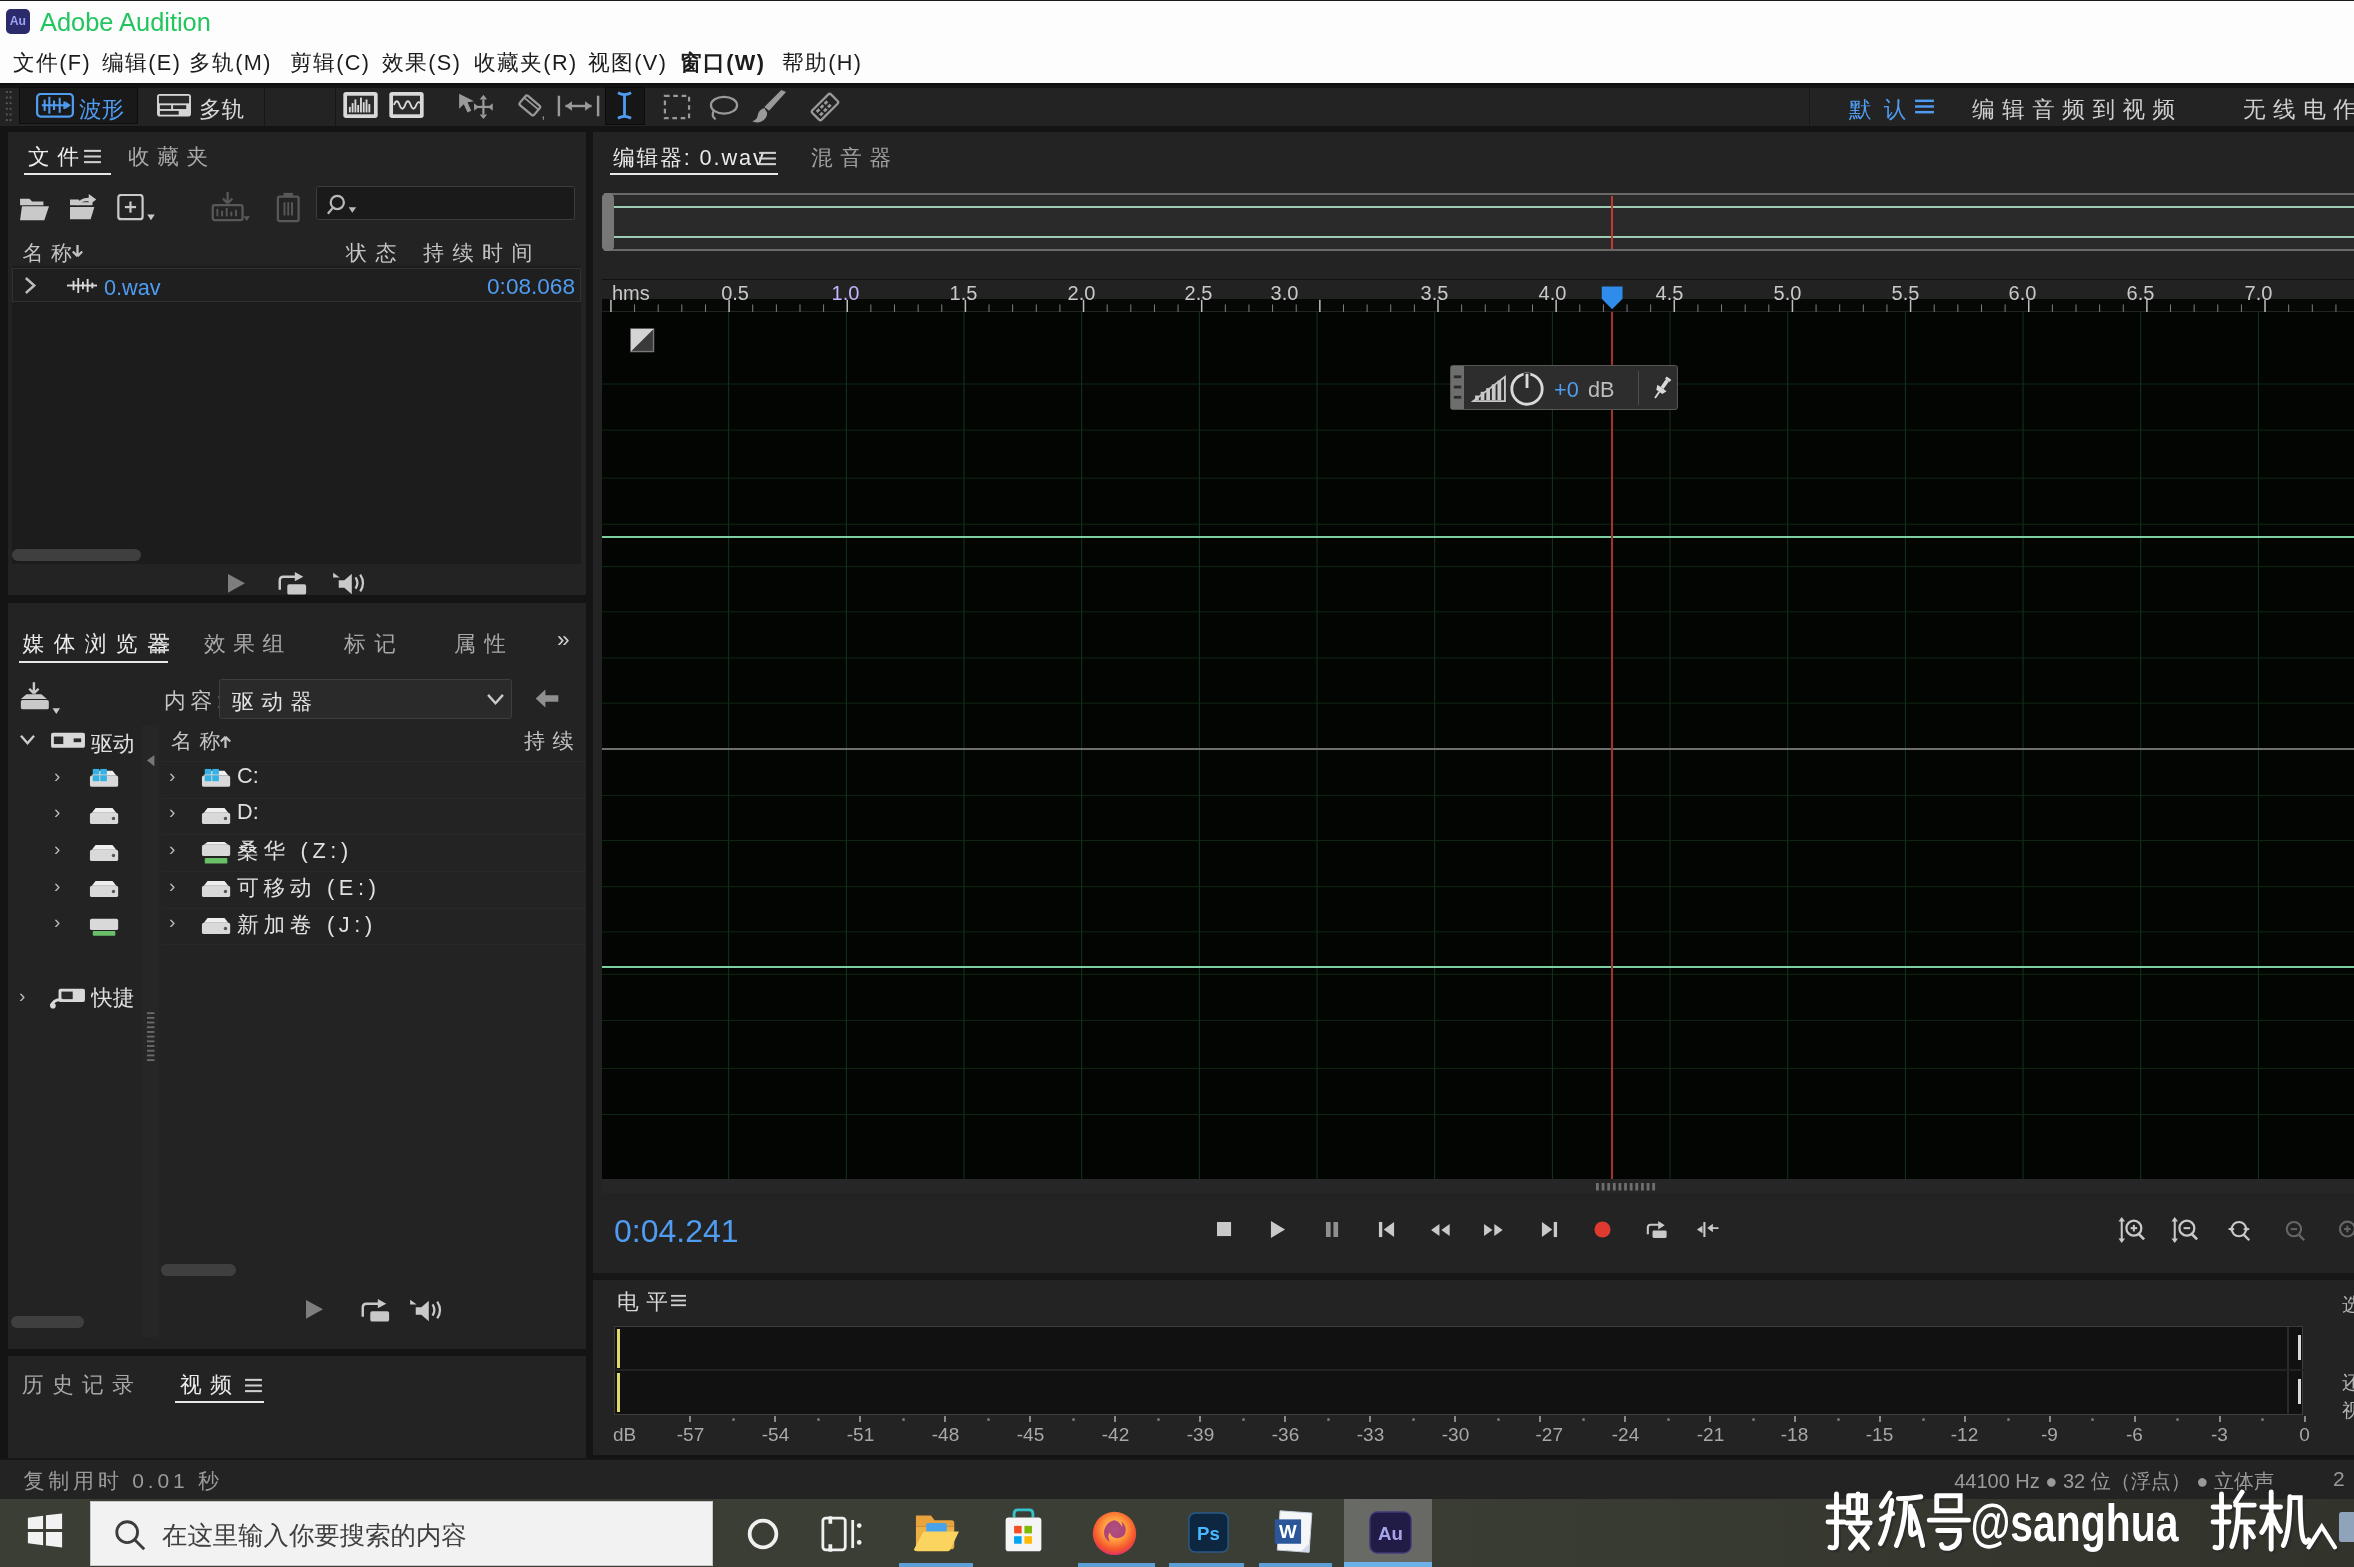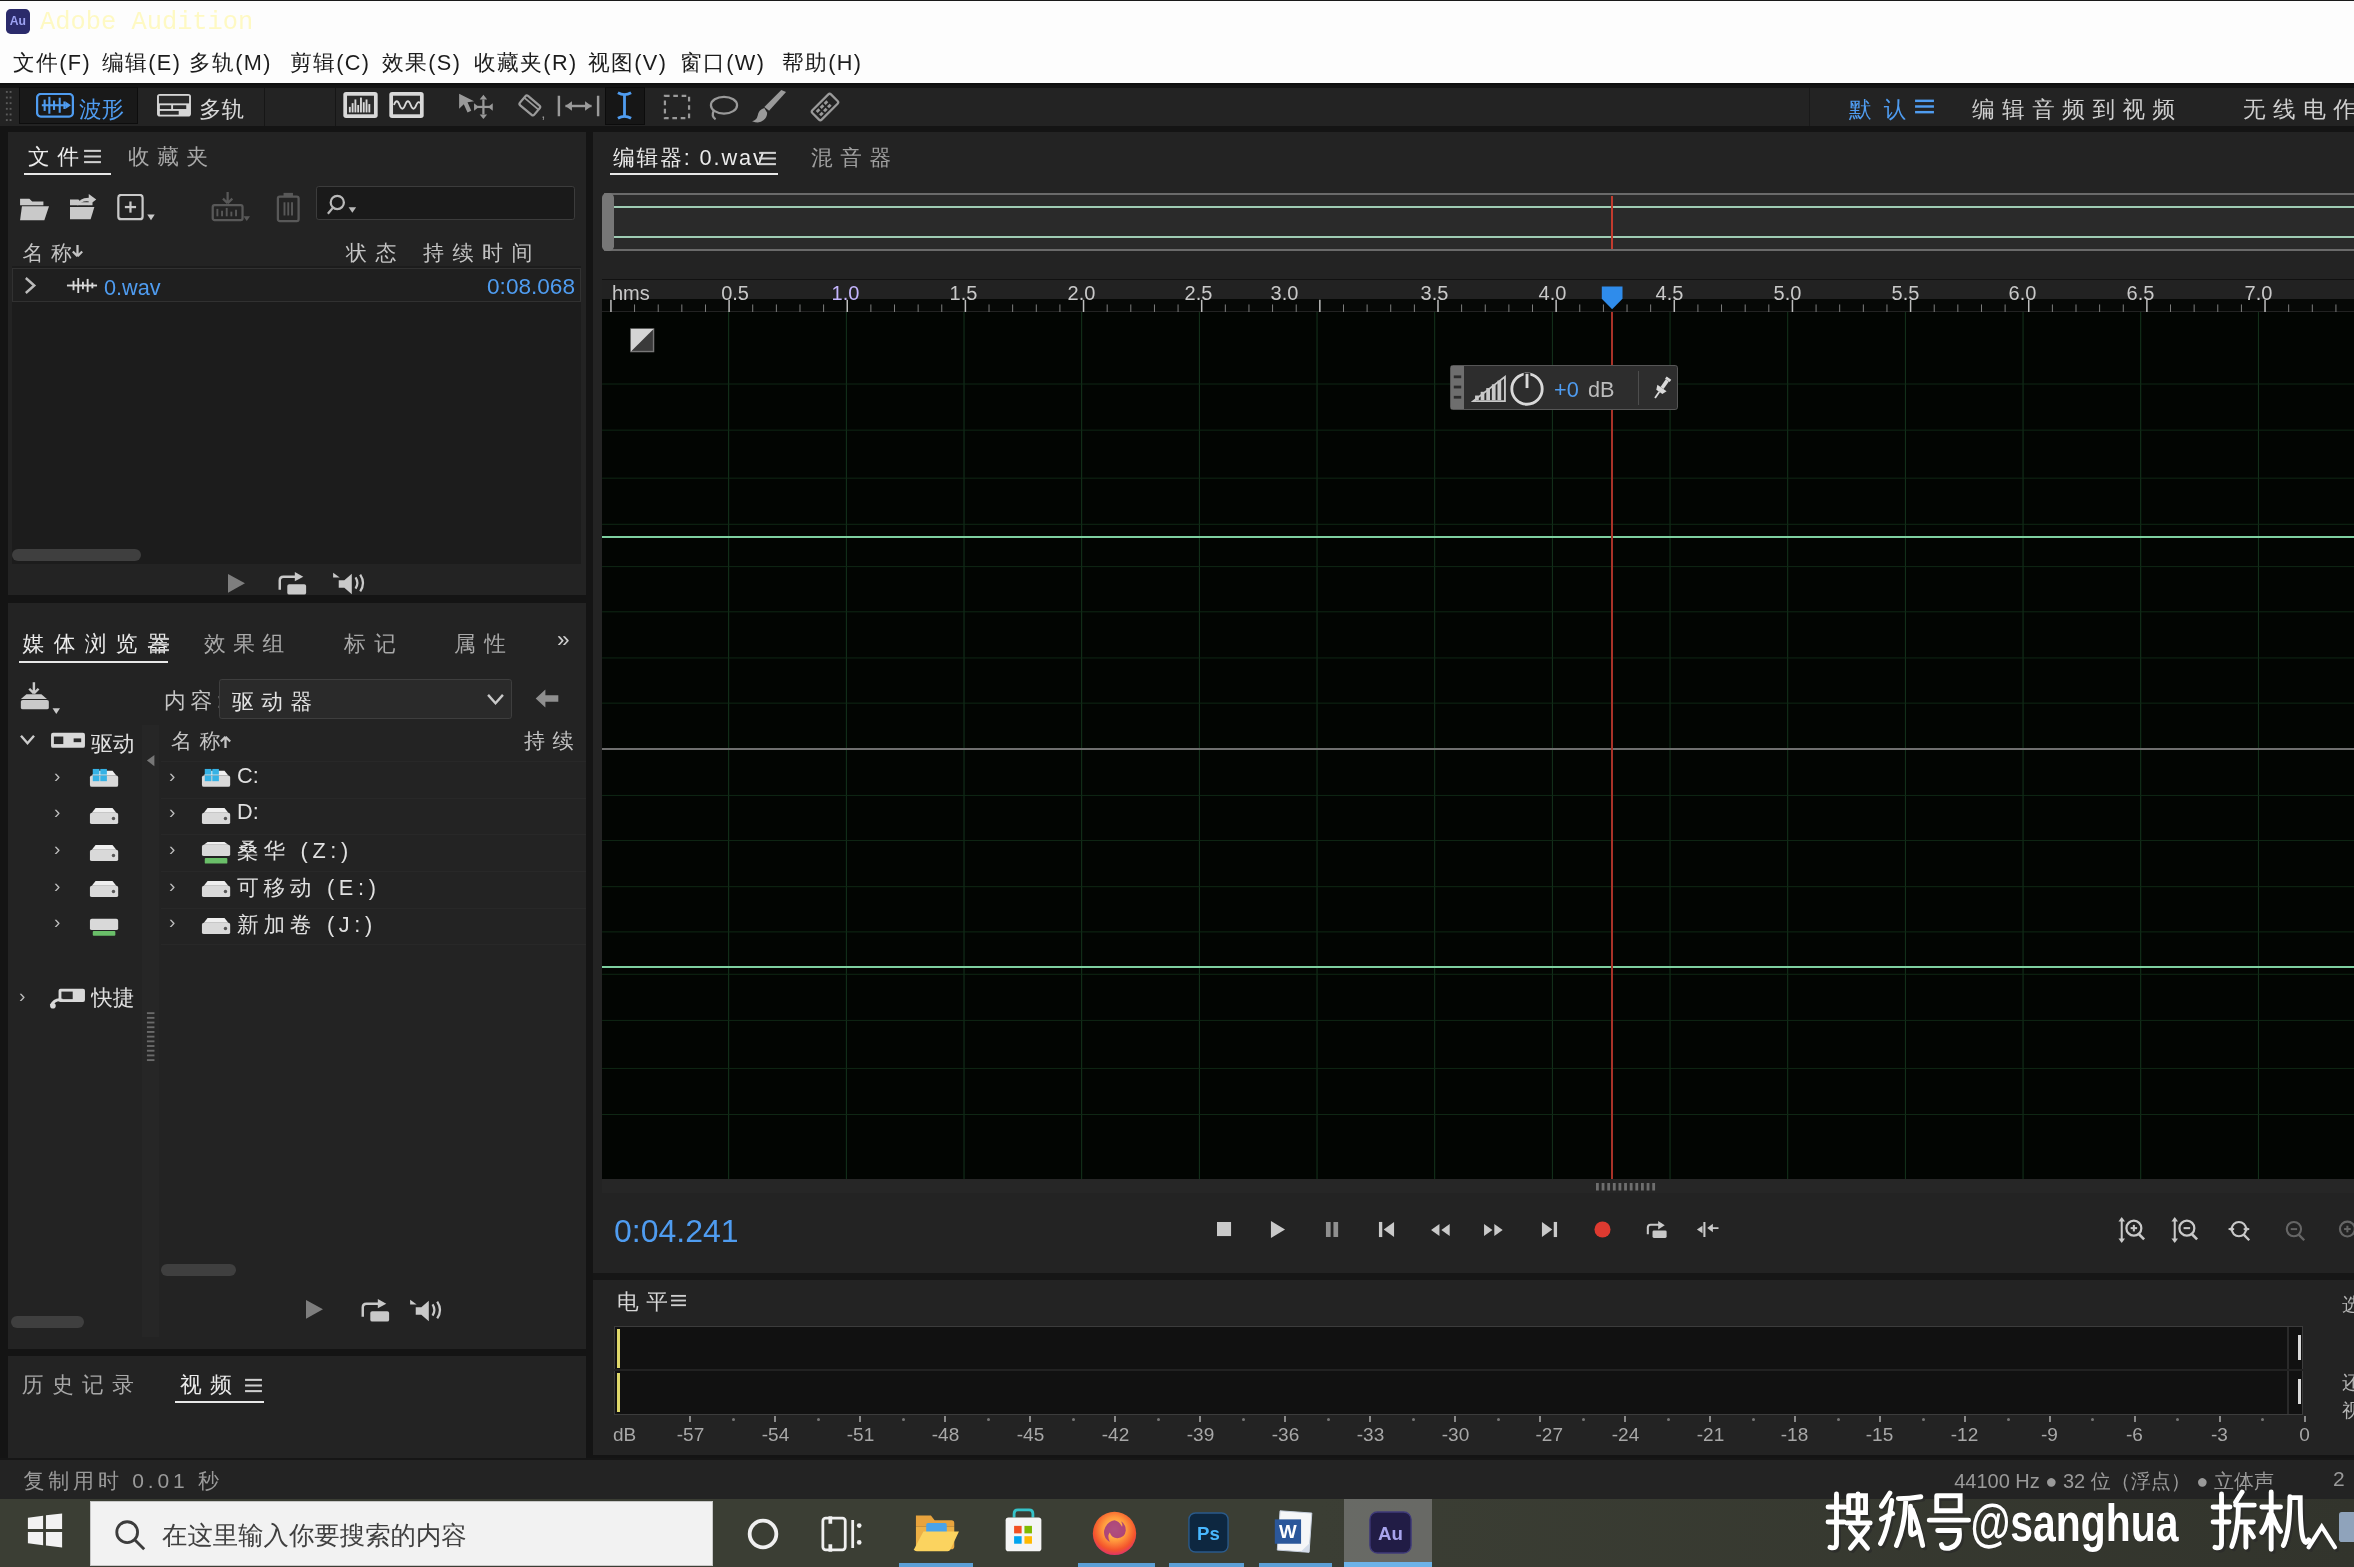--- a/index.html
+++ b/index.html
@@ -8,30 +8,30 @@
   .abs{position:absolute;}
   .pan{position:absolute;background:#232323;}
   .blue{color:#4f9cf0;}
   .tx{white-space:nowrap;}
 </style>
 </head>
 <body>
 
 <div class="abs" style="left:0;top:0;width:2354px;height:85px;background:#fdfdfd;border-top:1.9px solid #1a1a1a;border-bottom:2.8px solid #101010;"></div>
 <div class="abs" style="left:5.6px;top:9.4px;width:24.5px;height:24.5px;background:#2b2b6b;border-radius:4.7px;color:#9da2f2;font-size:12.2px;font-weight:bold;text-align:center;line-height:24.5px;">Au</div>
-<div class="abs tx" style="left:40px;top:7.5px;font-size:25.4px;color:#fef9c3;font-family:Liberation Mono, monospace;">Adobe Audition</div>
+<div class="abs tx" style="left:40px;top:7.5px;font-size:25.4px;color:#22c55e;">Adobe Audition</div>
 <div id="menubar" style="position:absolute;top:48px;font-size:21.7px;letter-spacing:1.4px;color:#1c1c1c;">
   <span class="abs tx" style="left:13px;">文件(F)</span>
   <span class="abs tx" style="left:102px;">编辑(E)</span>
   <span class="abs tx" style="left:189px;">多轨(M)</span>
   <span class="abs tx" style="left:290px;">剪辑(C)</span>
   <span class="abs tx" style="left:382px;">效果(S)</span>
   <span class="abs tx" style="left:474px;">收藏夹(R)</span>
   <span class="abs tx" style="left:588px;">视图(V)</span>
-  <span class="abs tx" style="left:680px;">窗口(W)</span>
+  <span class="abs tx" style="left:680px;font-weight:bold;">窗口(W)</span>
   <span class="abs tx" style="left:782px;">帮助(H)</span>
 </div>
 
 <div class="abs" style="left:0;top:88px;width:2354px;height:38px;background:#232323;"></div>
 <div id="toolbar">
 
   <svg class="abs" style="left:3.8px;top:90px;" width="9.4" height="32" viewBox="0 0 10 34">
       <g fill="#5a5a5a">
         <rect x="2" y="1" width="2" height="2"></rect>
         <rect x="6" y="1" width="2" height="2"></rect>

